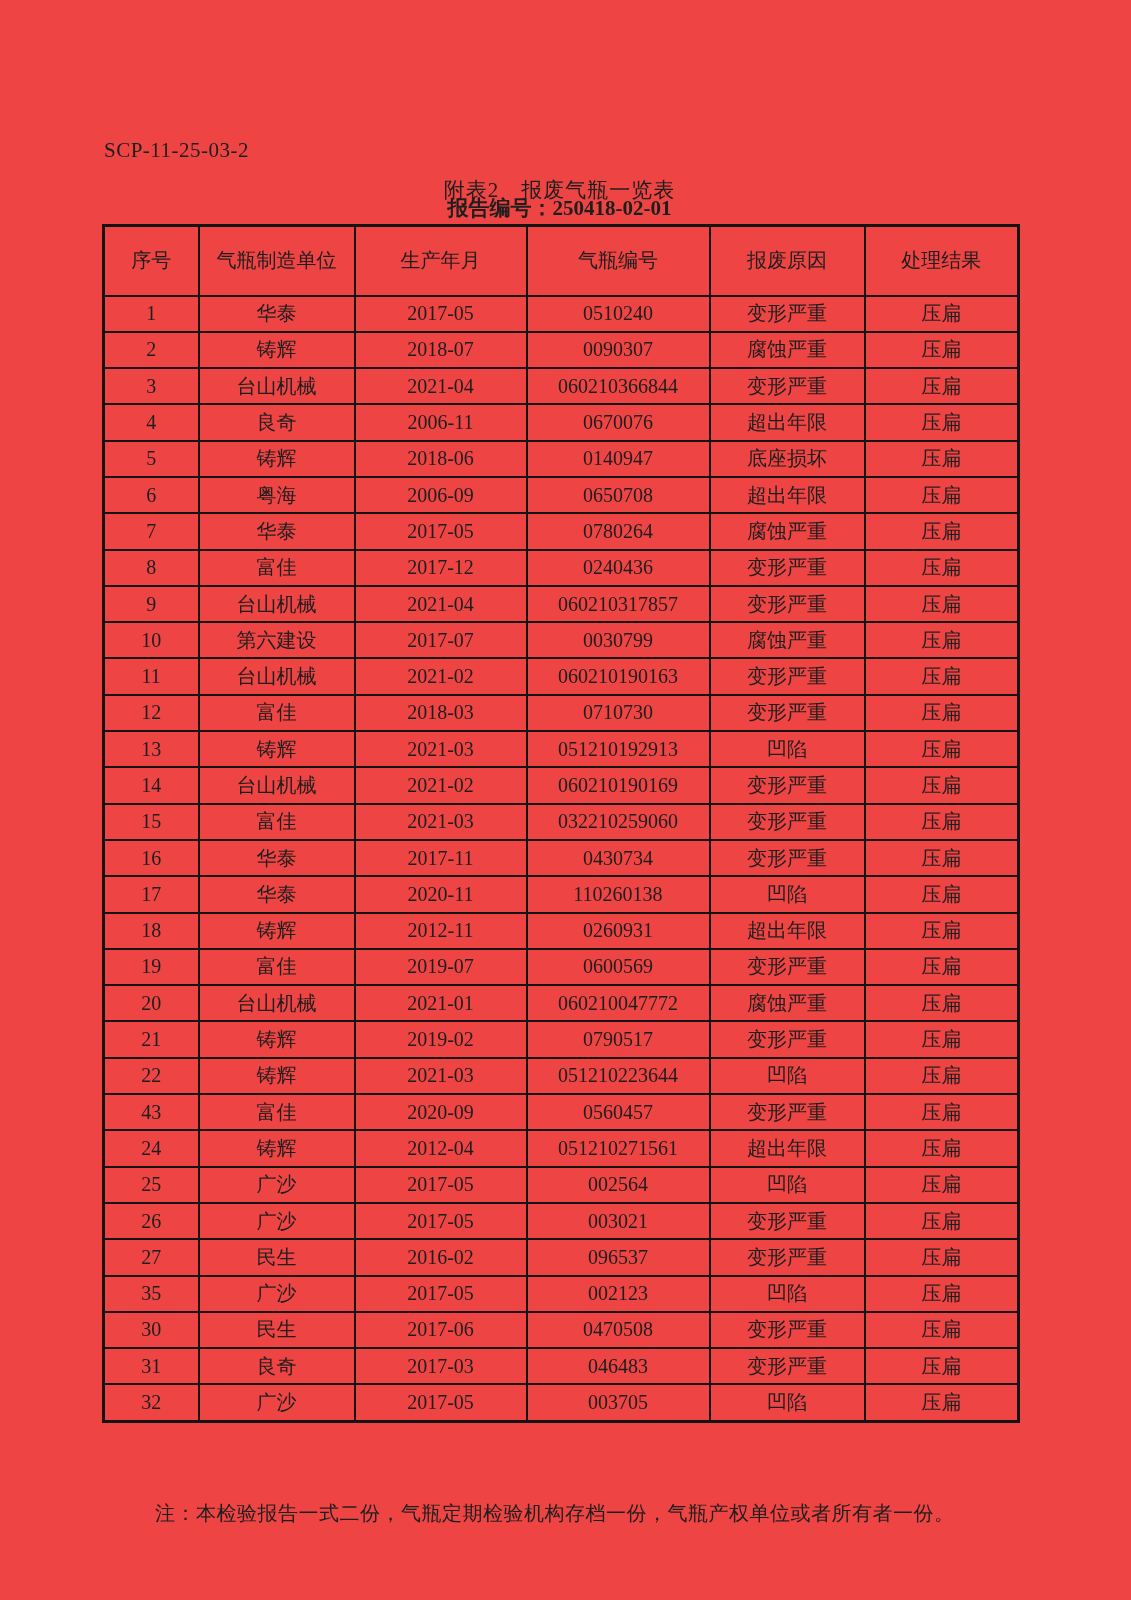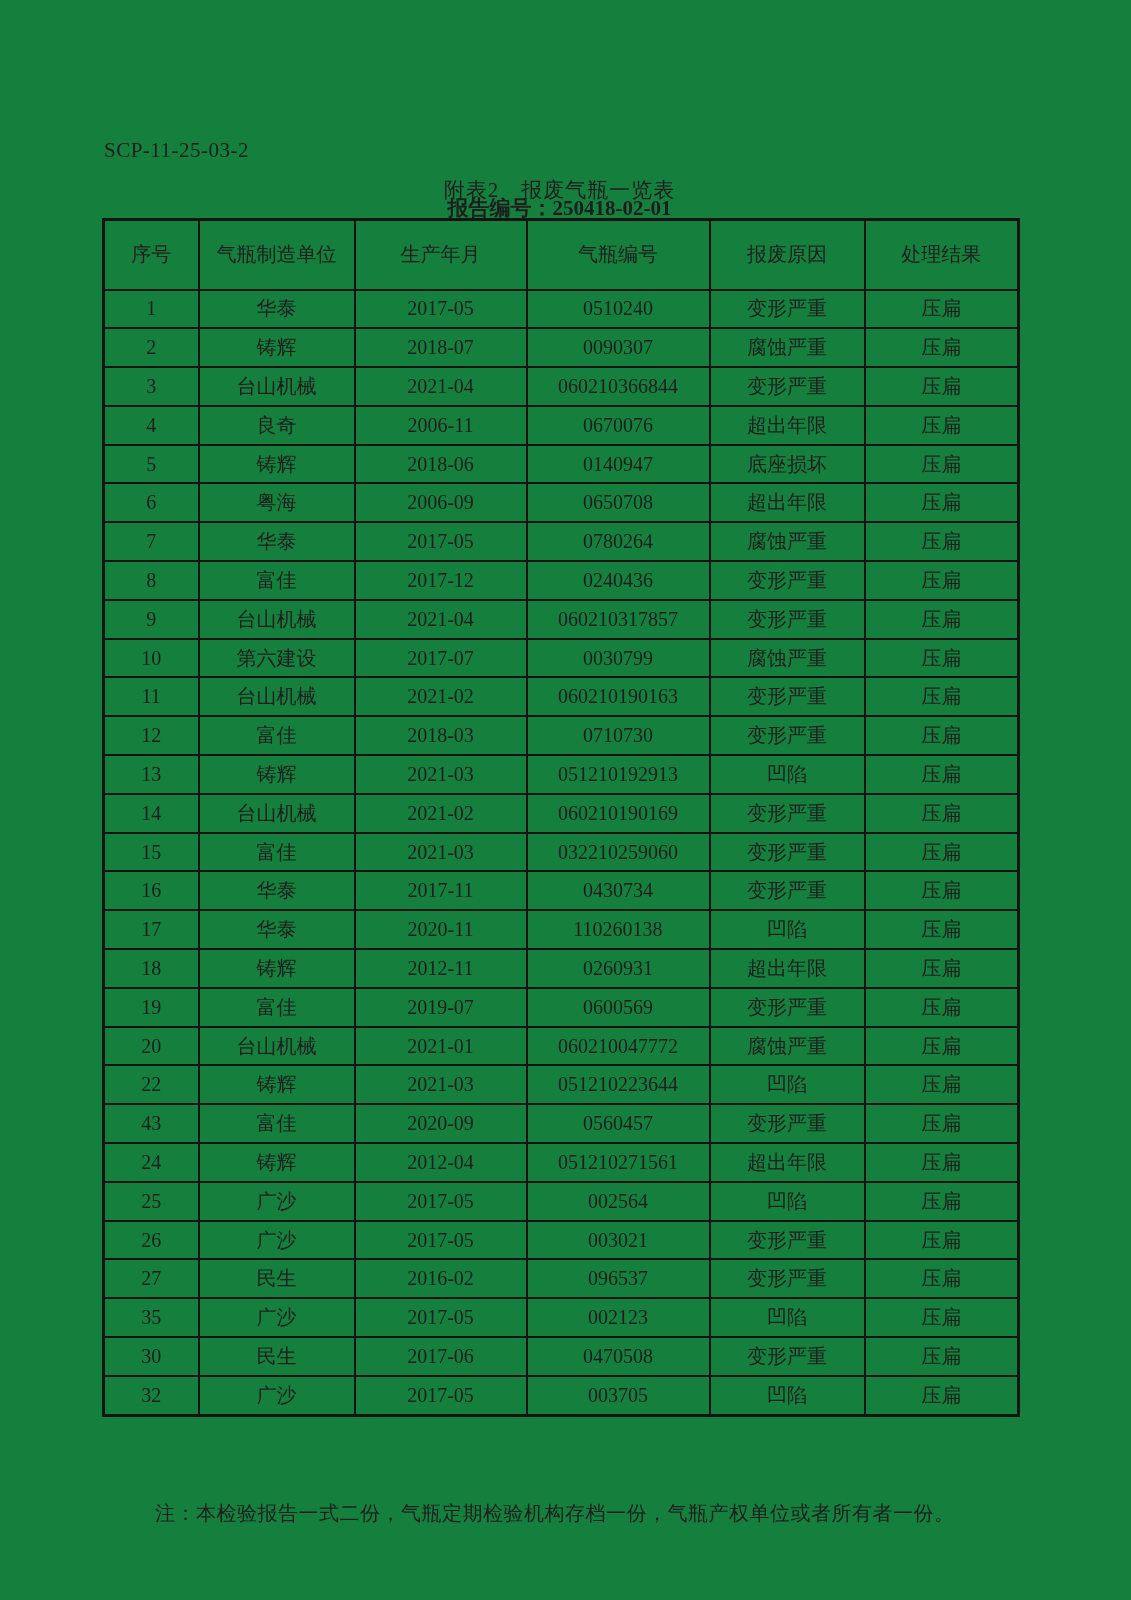--- a/index.html
+++ b/index.html
@@ -4,21 +4,21 @@
 <style>
   html, body {
     margin: 0;
     padding: 0;
     background: #e8e8e8;
   }
   .page {
     position: relative;
     width: 1131px;
     height: 1600px;
-    background: #15803d;
+    background: #ef4444;
     font-family: "Liberation Serif", "DejaVu Serif", serif;
     color: #1e1e1e;
     overflow: hidden;
   }
   .doc-code {
     position: absolute;
     left: 104px;
     top: 138px;
     font-size: 21px;
     letter-spacing: 0.5px;
@@ -40,21 +40,21 @@
     top: 194px;
     width: 915px;
     text-align: center;
     font-size: 21px;
     white-space: nowrap;
     font-weight: bold;
   }
   table.cyl-table {
     position: absolute;
     left: 102px;
-    top: 218px;
+    top: 224px;
     width: 915px;
     height: 1199px;
     border-collapse: collapse;
     table-layout: fixed;
     border: 3px solid #141414;
   }
   table.cyl-table th,
   table.cyl-table td {
     border: 2px solid #141414;
     text-align: center;
@@ -264,20 +264,28 @@
         </tr>
         <tr>
           <td>20</td>
           <td>台山机械</td>
           <td>2021-01</td>
           <td>060210047772</td>
           <td>腐蚀严重</td>
           <td>压扁</td>
         </tr>
         <tr>
+          <td>21</td>
+          <td>铸辉</td>
+          <td>2019-02</td>
+          <td>0790517</td>
+          <td>变形严重</td>
+          <td>压扁</td>
+        </tr>
+        <tr>
           <td>22</td>
           <td>铸辉</td>
           <td>2021-03</td>
           <td>051210223644</td>
           <td>凹陷</td>
           <td>压扁</td>
         </tr>
         <tr>
           <td>43</td>
           <td>富佳</td>
@@ -328,20 +336,28 @@
         </tr>
         <tr>
           <td>30</td>
           <td>民生</td>
           <td>2017-06</td>
           <td>0470508</td>
           <td>变形严重</td>
           <td>压扁</td>
         </tr>
         <tr>
+          <td>31</td>
+          <td>良奇</td>
+          <td>2017-03</td>
+          <td>046483</td>
+          <td>变形严重</td>
+          <td>压扁</td>
+        </tr>
+        <tr>
           <td>32</td>
           <td>广沙</td>
           <td>2017-05</td>
           <td>003705</td>
           <td>凹陷</td>
           <td>压扁</td>
         </tr>
       </tbody>
   </table>
 

